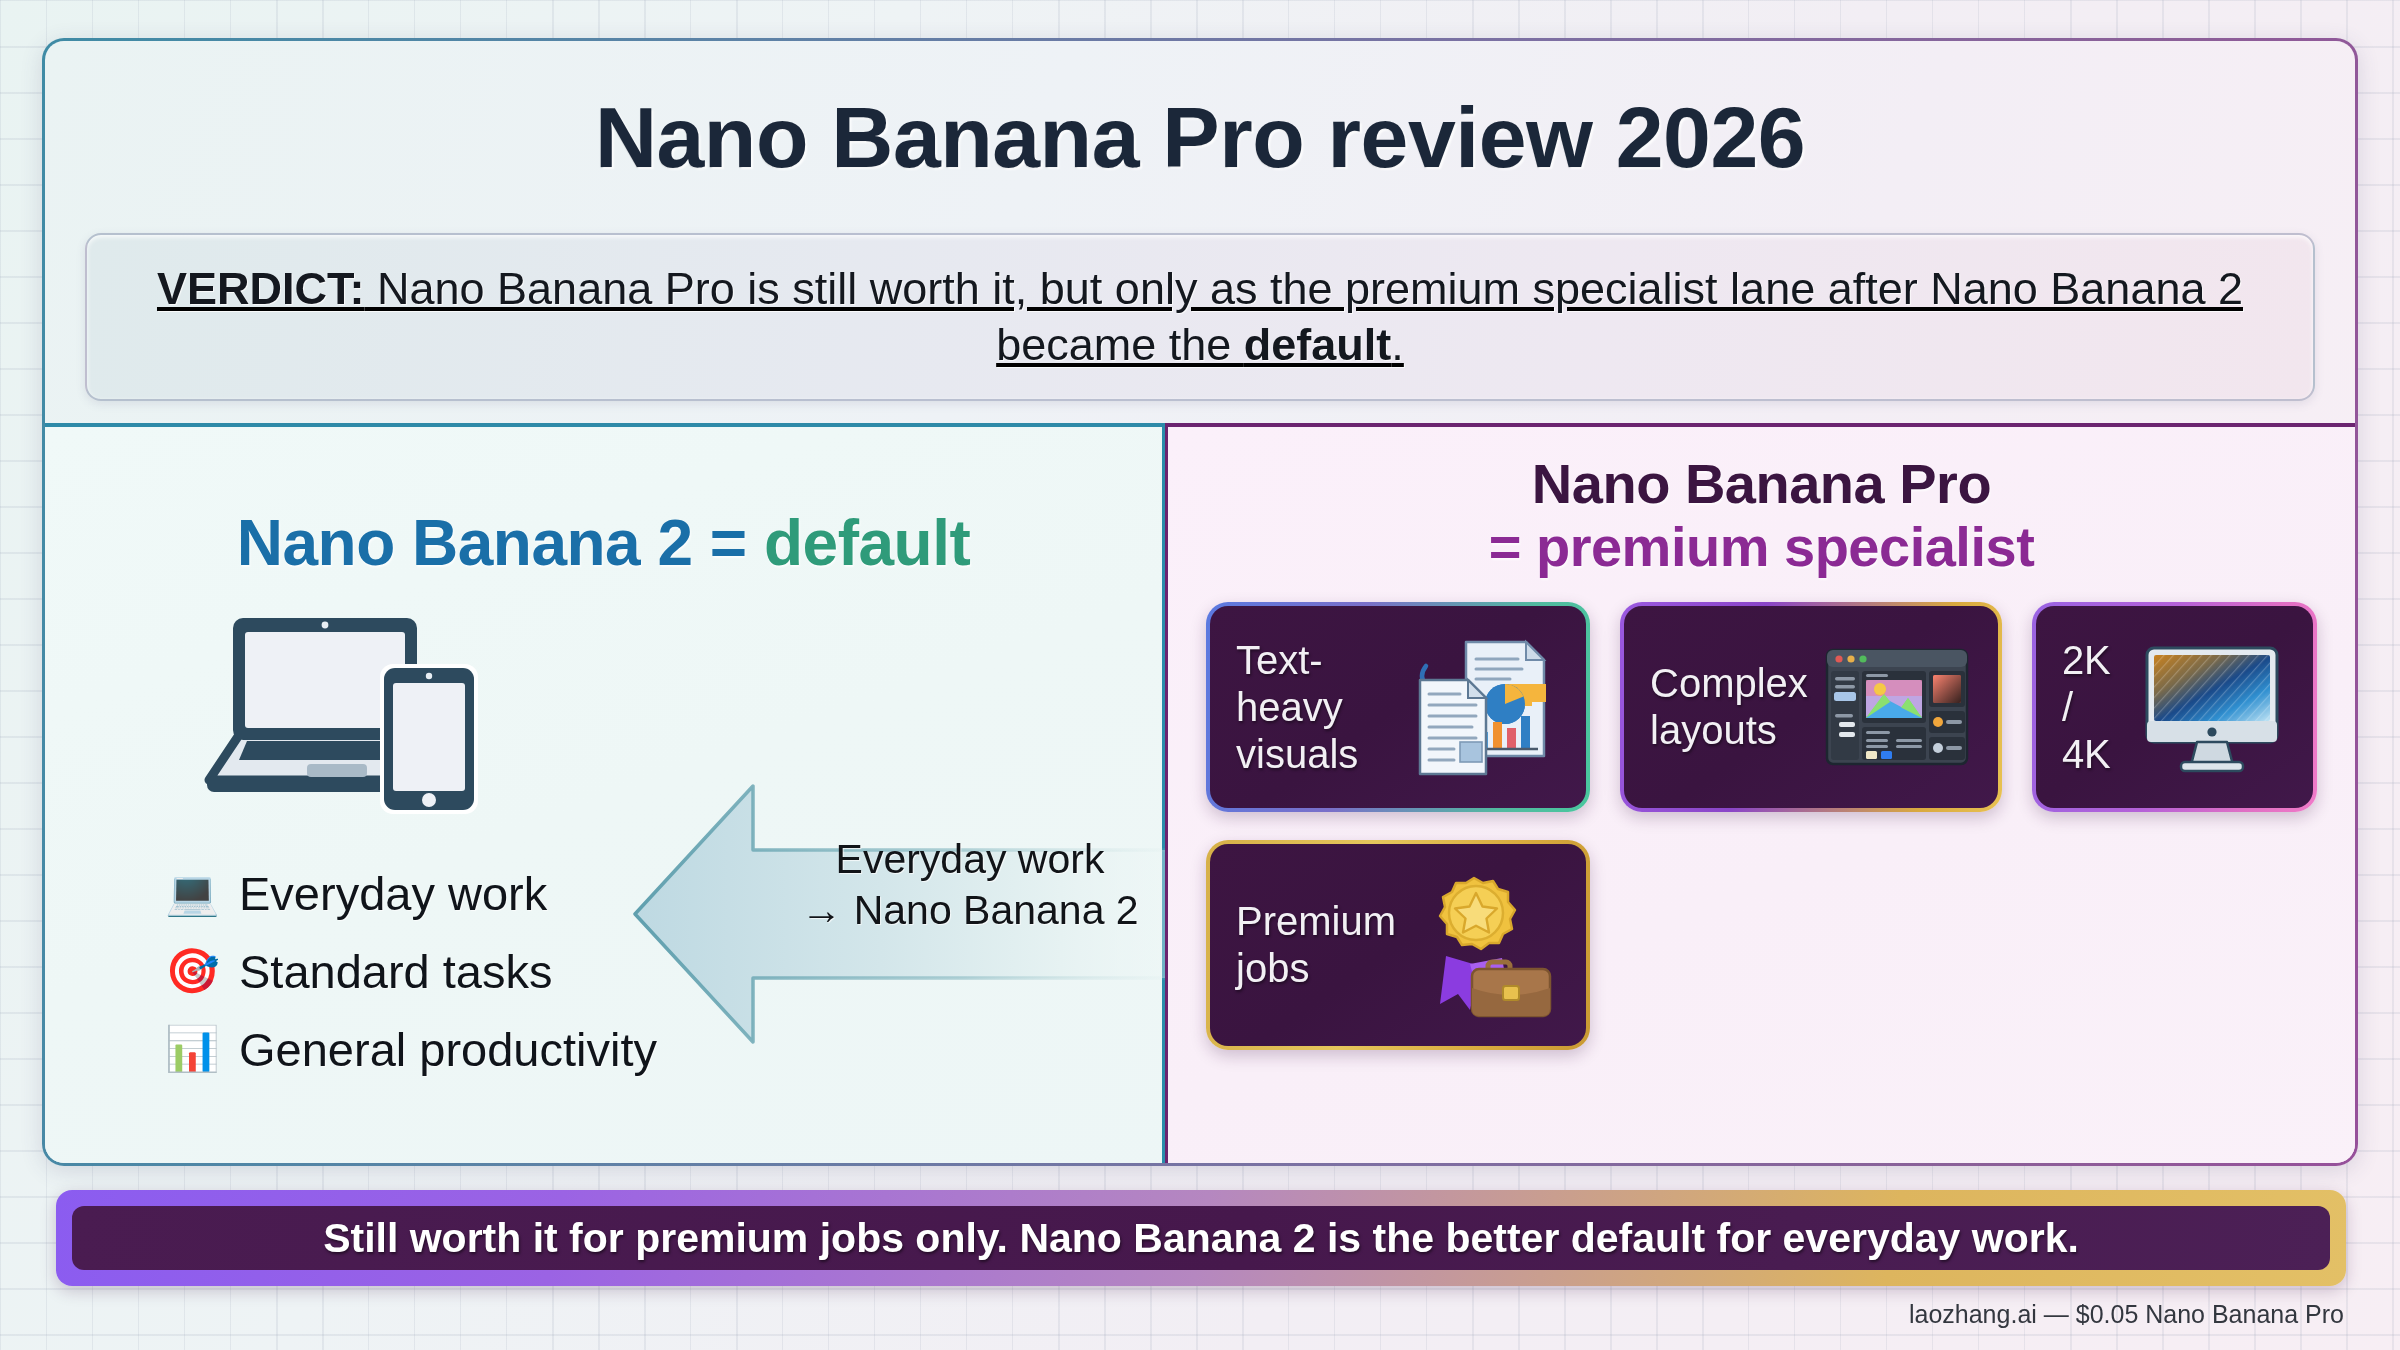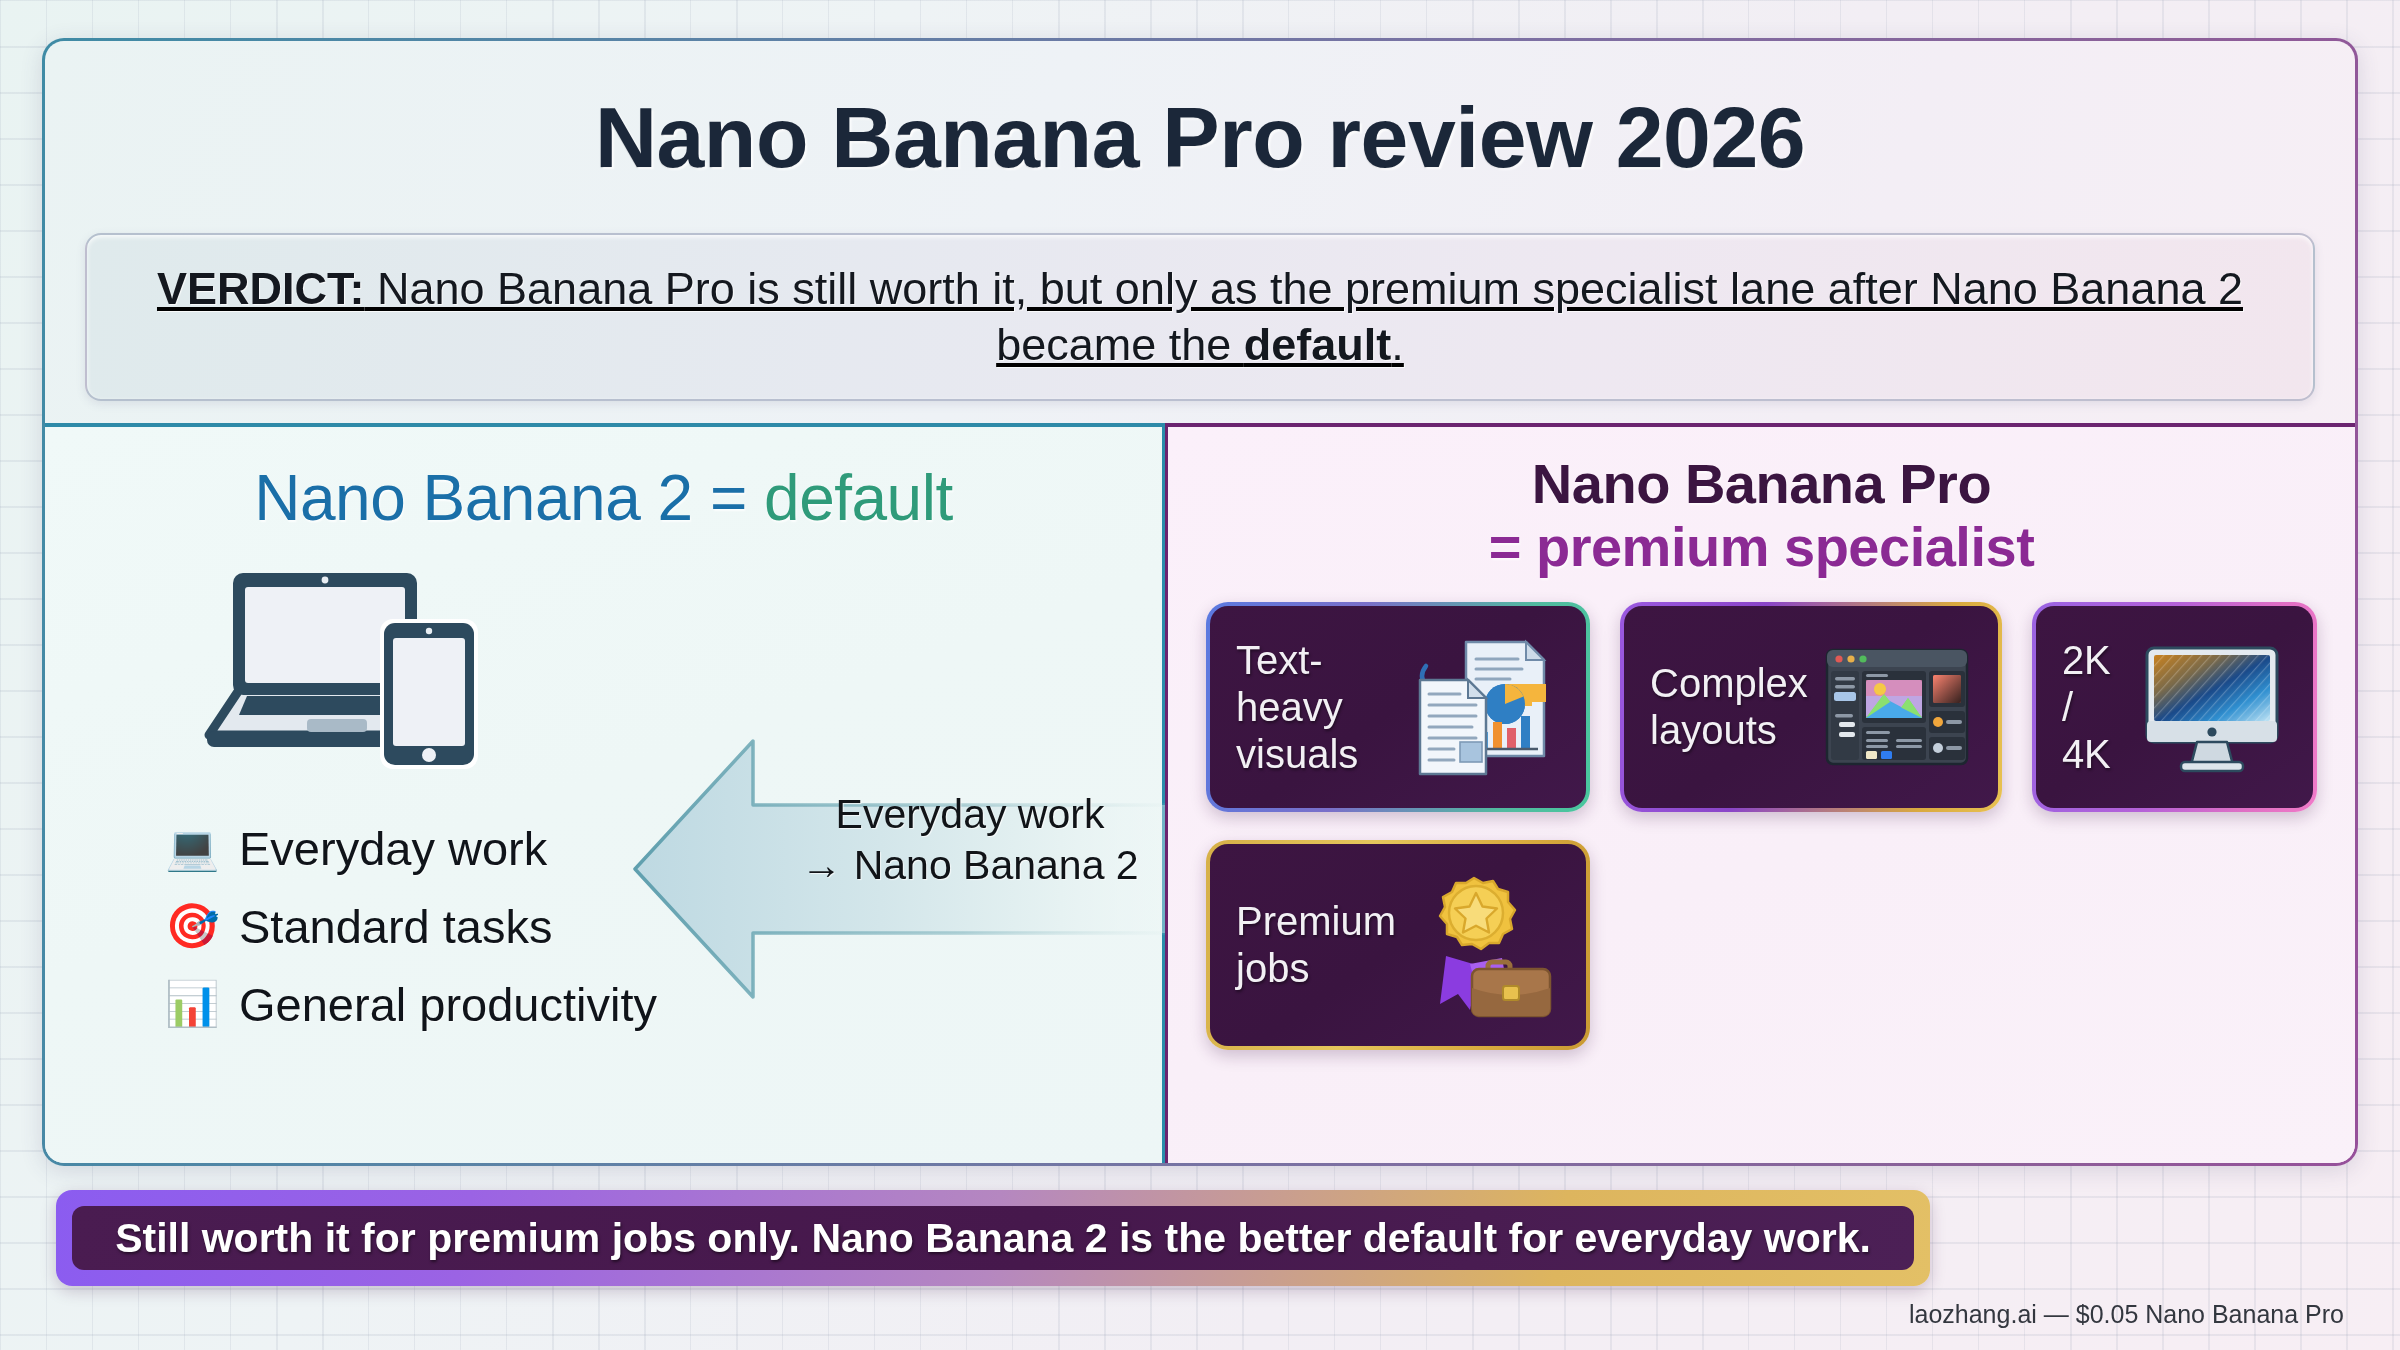--- a/index.html
+++ b/index.html
@@ -99,24 +99,25 @@
     border-top: 4px solid #6b2470;
     border-left: 3px solid #6b2470;
     background: linear-gradient(160deg, #fbf0fa 0%, #f9eff8 55%, #faf1f9 100%);
     padding: 26px 38px 0 38px;
   }
 
   
   #left-heading {
     text-align: center;
     font-size: 64px;
-    font-weight: normal;
+    font-weight: bold;
     letter-spacing: -0.5px;
     margin-bottom: 24px;
     text-shadow: 1px 2px 2px rgba(255,255,255,0.8);
+    margin-top: 45px;
   }
   .nb2-blue { color: #1a6fa8; }
   .nb2-green { color: #2f9b7a; }
 
   #left-body {
     position: relative;
     height: 620px;
   }
   #device-illustration {
     position: absolute;
@@ -225,21 +226,21 @@
   .grad-blue-green { background: linear-gradient(100deg, #5b7ae0 0%, #7a6fc9 38%, #52b9a0 78%, #49c79e 100%); }
   .grad-purple-gold { background: linear-gradient(100deg, #9b59e0 0%, #8a45c8 35%, #d9a93f 80%, #e8c252 100%); }
   .grad-purple-pink { background: linear-gradient(100deg, #9a63e2 0%, #b461d8 45%, #e06fc4 78%, #f07ac8 100%); }
   .grad-gold { background: linear-gradient(100deg, #d6b048 0%, #e5c65c 40%, #d9ab3e 75%, #c99a33 100%); }
 
   
   #footer-banner {
     position: absolute;
     left: 56px;
     top: 1190px;
-    width: 1874px;
+    width: 2290px;
     height: 96px;
     border-radius: 16px;
     padding: 16px;
     background: linear-gradient(100deg, #8b5cf0 0%, #9b63e4 22%, #b587c0 50%, #ddb55e 80%, #e3c066 100%);
     box-shadow: 0 5px 16px rgba(60,20,70,0.22);
   }
   #footer-inner {
     width: 100%; height: 100%;
     border-radius: 12px;
     background: linear-gradient(100deg, #4a1c51 0%, #46184c 52%, #4c2056 100%);

